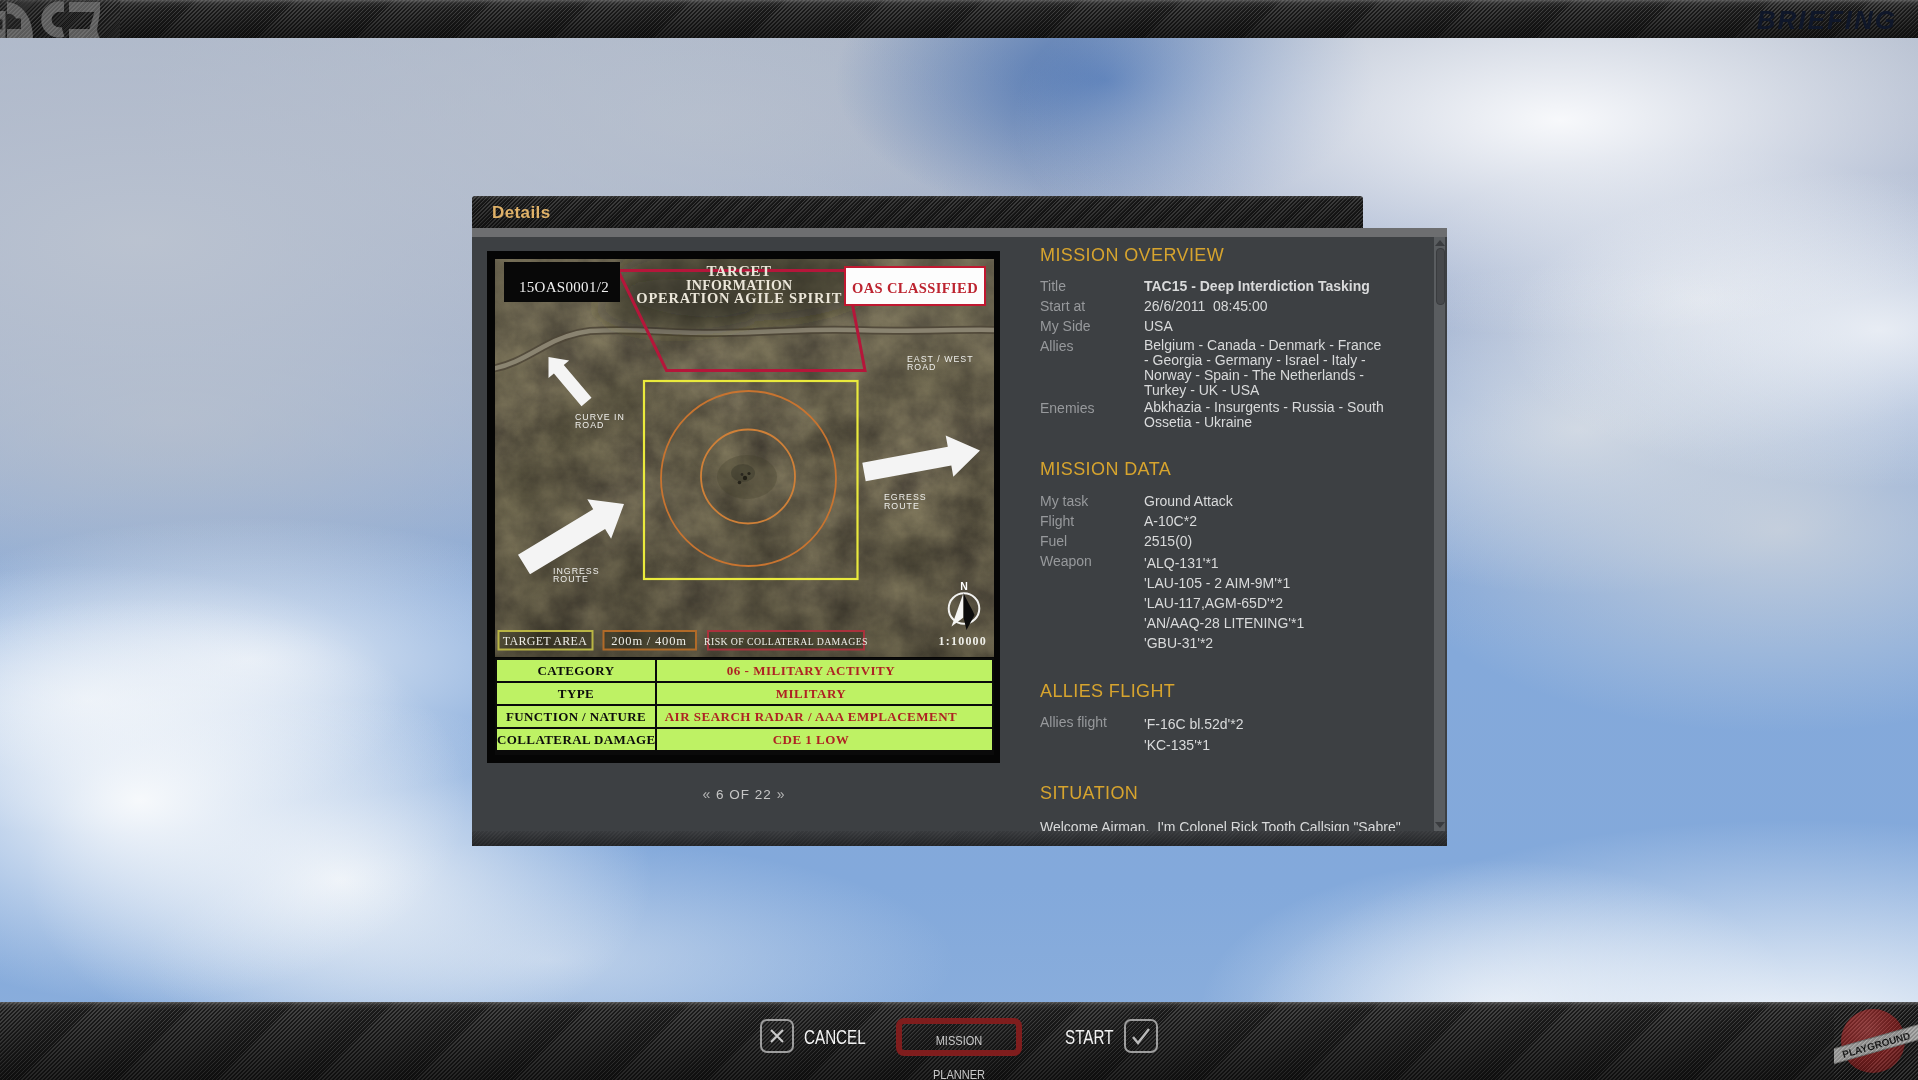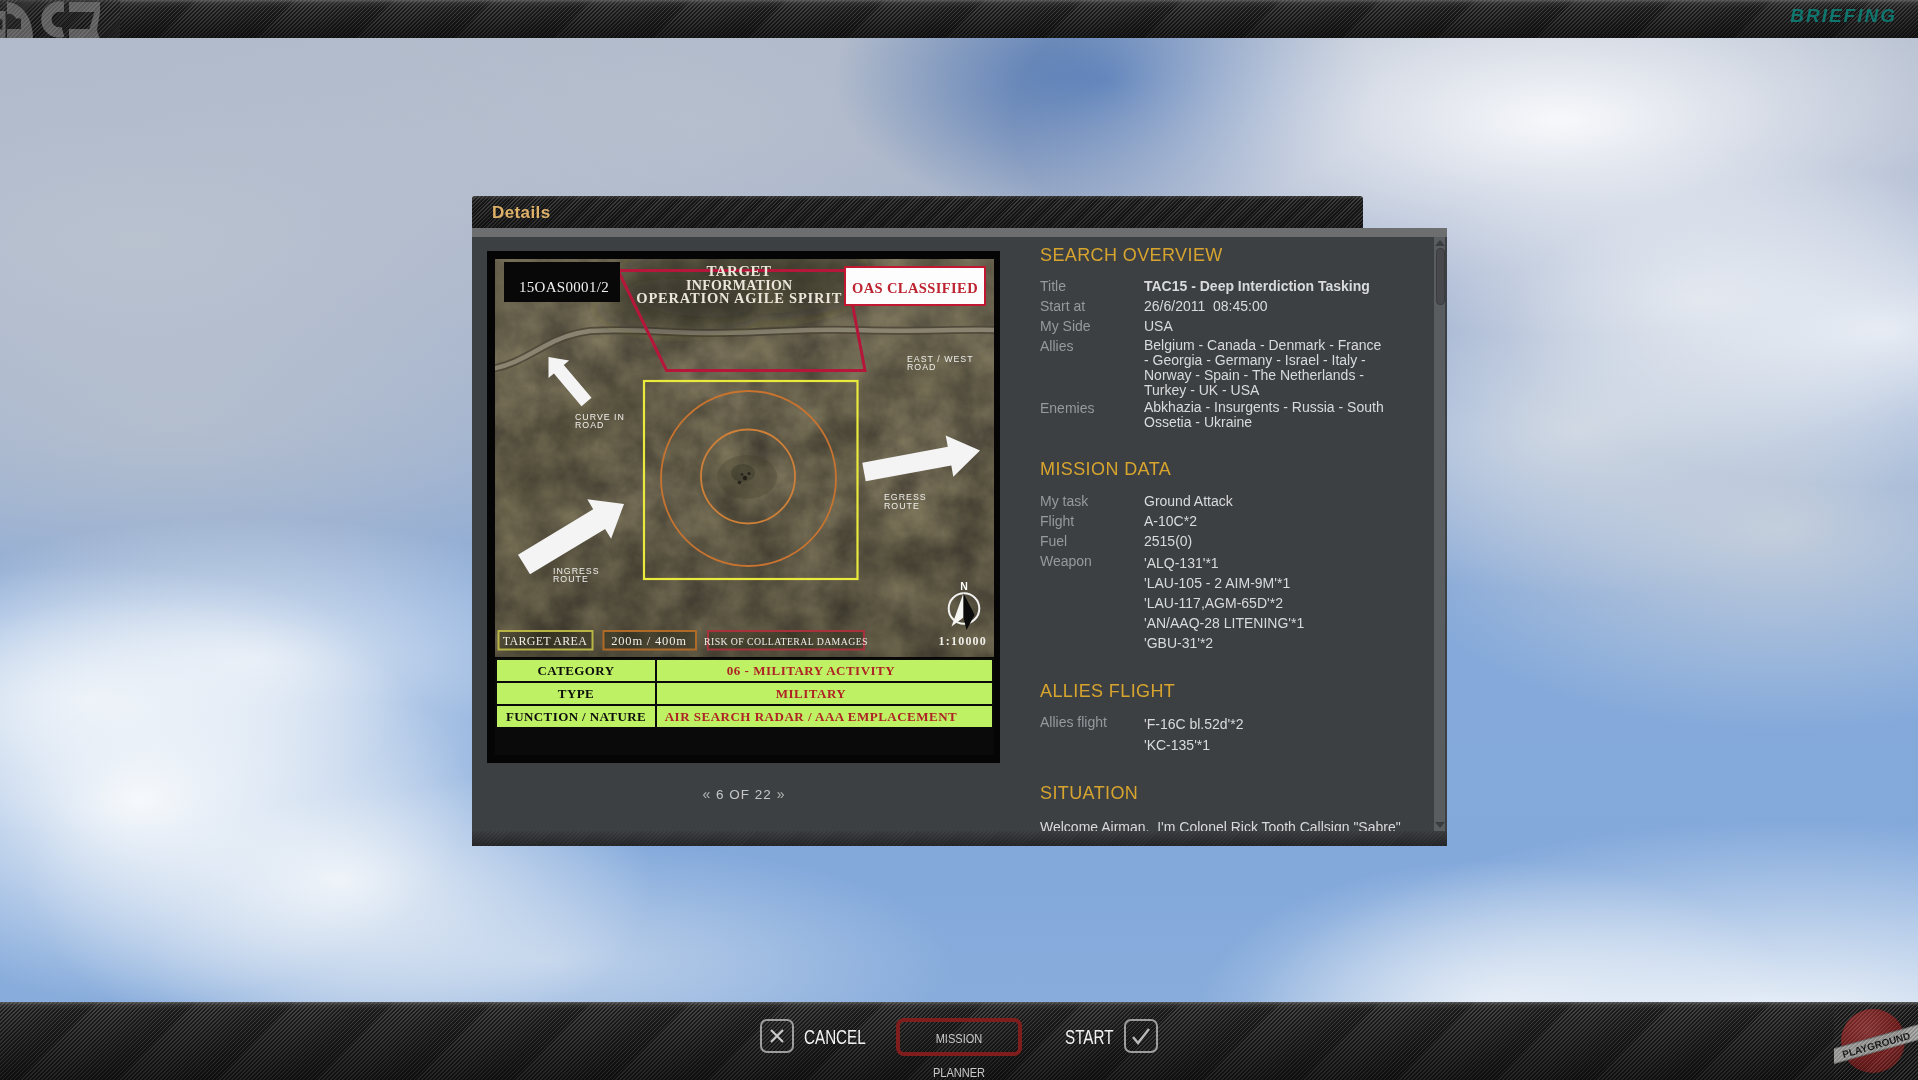--- a/index.html
+++ b/index.html
@@ -24,21 +24,21 @@
       radial-gradient(650px 260px at 170px 420px, rgba(181,190,203,.75), rgba(181,190,203,0) 78%),
       radial-gradient(700px 300px at 700px 120px, rgba(183,192,206,.8), rgba(183,192,206,0) 80%),
       linear-gradient(180deg,#a9b4c6 0%,#a2aec6 12%,#94a8cc 30%,#87a6d4 45%,#84a9da 60%,#83a9db 82%,#8cafdc 100%);
   }
   .stripes{
     background:
       linear-gradient(180deg, rgba(130,130,130,.55) 0, rgba(90,90,90,.25) 3px, rgba(0,0,0,0) 8px, rgba(0,0,0,.35) 80%, rgba(0,0,0,.45) 100%),
       repeating-linear-gradient(135deg, #424242 0 0.9px, #1a1a1a 1.3px 2.8px);
   }
   #topbar{position:absolute;left:0;top:0;width:1918px;height:38px;}
-  #briefing{position:absolute;right:21px;top:5px;transform:translateZ(0);color:#0f766e;font-size:19px;font-weight:bold;font-style:italic;letter-spacing:2px;}
+  #briefing{position:absolute;right:21px;top:5px;transform:translateZ(0);color:#0f172a;font-size:26px;font-weight:bold;font-style:italic;letter-spacing:2px;}
   #bottombar{position:absolute;left:0;top:1002px;width:1918px;height:78px;}
   
   #dialog{position:absolute;left:472px;top:196px;width:975px;height:650px;transform:translateZ(0);}
   #dlghead{position:absolute;left:0;top:0;width:891px;height:32px;
     background:
       linear-gradient(180deg, rgba(120,120,120,.3) 0, rgba(0,0,0,0) 4px, rgba(0,0,0,.25) 100%),
       repeating-linear-gradient(135deg, #3c3c3c 0 0.9px, #161616 1.3px 2.7px);
     border-radius:3px 3px 0 0;}
   #dlghead span{position:absolute;left:20px;top:7px;color:#dfb168;font-size:17px;font-weight:bold;letter-spacing:.4px;}
   #dlgstrip{position:absolute;left:0;top:32px;width:975px;height:9px;background:#6d6e70;}
@@ -60,21 +60,21 @@
   .sect{color:#d7a42e;font-size:18px;letter-spacing:.4px;}
   .lab2{color:#97999c;}
   #scrollbar{position:absolute;left:962px;top:0;width:11px;height:594px;background:#5a5d60;}
   #sthumb{position:absolute;left:2px;top:11px;width:7px;height:55px;background:#46484b;border:1px solid #3a3c3f;border-radius:4px;}
   .sarr{position:absolute;left:1px;width:0;height:0;border-left:5px solid transparent;border-right:5px solid transparent;}
   
   .btn-sq{position:absolute;width:34px;height:34px;box-sizing:border-box;border:2px solid #9d9d9d;border-radius:7px;}
   .btn-sq svg{display:block;margin:0;}
   #cancel-lbl,#start-lbl{position:absolute;color:#f2f2f2;font-size:19.5px;transform:scaleX(0.78) translateZ(0);transform-origin:0 0;}
   #mplanner span{display:inline-block;transform:scaleX(0.85) translateZ(0);transform-origin:center;}
-  #mplanner{position:absolute;left:896px;top:1018px;transform:translateZ(0);width:126px;height:38px;box-sizing:border-box;border:4px solid #7f1d1d;border-radius:8px;color:#c9c9c9;font-size:13px;text-align:center;line-height:34px;}
+  #mplanner{position:absolute;left:896px;top:1018px;transform:translateZ(0);width:126px;height:38px;box-sizing:border-box;border:6px solid #7f1d1d;border-radius:8px;color:#c9c9c9;font-size:13px;text-align:center;line-height:34px;}
 </style>
 </head>
 <body>
 <div id="sky"></div>
 <div id="topbar" class="stripes"></div>
 <div id="briefing">BRIEFING</div>
 <svg id="dcslogo" style="position:absolute;left:0;top:0" width="110" height="38" viewBox="0 0 110 38">
   <g fill="#9b9b9b" opacity="0.95">
     <rect x="-4" y="11" width="9.5" height="27"></rect>
     <rect x="-4" y="19.5" width="6.5" height="10" fill="#262626"></rect>
@@ -193,25 +193,29 @@
             <div class="val">06 - MILITARY ACTIVITY</div>
           </div>
         <div class="row" style="top:48px">
             <div class="lab">FUNCTION / NATURE</div>
             <div class="val">AIR SEARCH RADAR / AAA EMPLACEMENT</div>
           </div>
         <div class="row" style="top:25px">
             <div class="lab">TYPE</div>
             <div class="val">MILITARY</div>
           </div>
+        <div class="row" style="top:71px">
+            <div class="lab">COLLATERAL DAMAGE</div>
+            <div class="val">CDE 1 LOW</div>
+          </div>
       </div>
     </div>
     <div id="pager"><span class="arr">«</span>&nbsp;6 OF 22&nbsp;<span class="arr">»</span></div>
     <div id="rpanel">
-      <div class="sect" style="position:absolute;left:14px;top:8px;">SEARCH OVERVIEW</div>
+      <div class="sect" style="position:absolute;left:14px;top:8px;">MISSION OVERVIEW</div>
       <div class="lab2" style="position:absolute;left:14px;top:41px;">Title</div>
       <div style="position:absolute;left:118px;top:41px;font-weight:bold;">TAC15 - Deep Interdiction Tasking</div>
       <div class="lab2" style="position:absolute;left:14px;top:61px;">Start at</div>
       <div style="position:absolute;left:118px;top:61px;">26/6/2011&nbsp; 08:45:00</div>
       <div class="lab2" style="position:absolute;left:14px;top:81px;">My Side</div>
       <div style="position:absolute;left:118px;top:81px;">USA</div>
       <div class="lab2" style="position:absolute;left:14px;top:101px;">Allies</div>
       <div style="position:absolute;left:118px;top:101px;line-height:15px;">Belgium - Canada - Denmark - France<br>- Georgia - Germany - Israel - Italy -<br>Norway - Spain - The Netherlands -<br>Turkey - UK - USA</div>
       <div class="lab2" style="position:absolute;left:14px;top:163px;">Enemies</div>
       <div style="position:absolute;left:118px;top:163px;line-height:15px;">Abkhazia - Insurgents - Russia - South<br>Ossetia - Ukraine</div>

